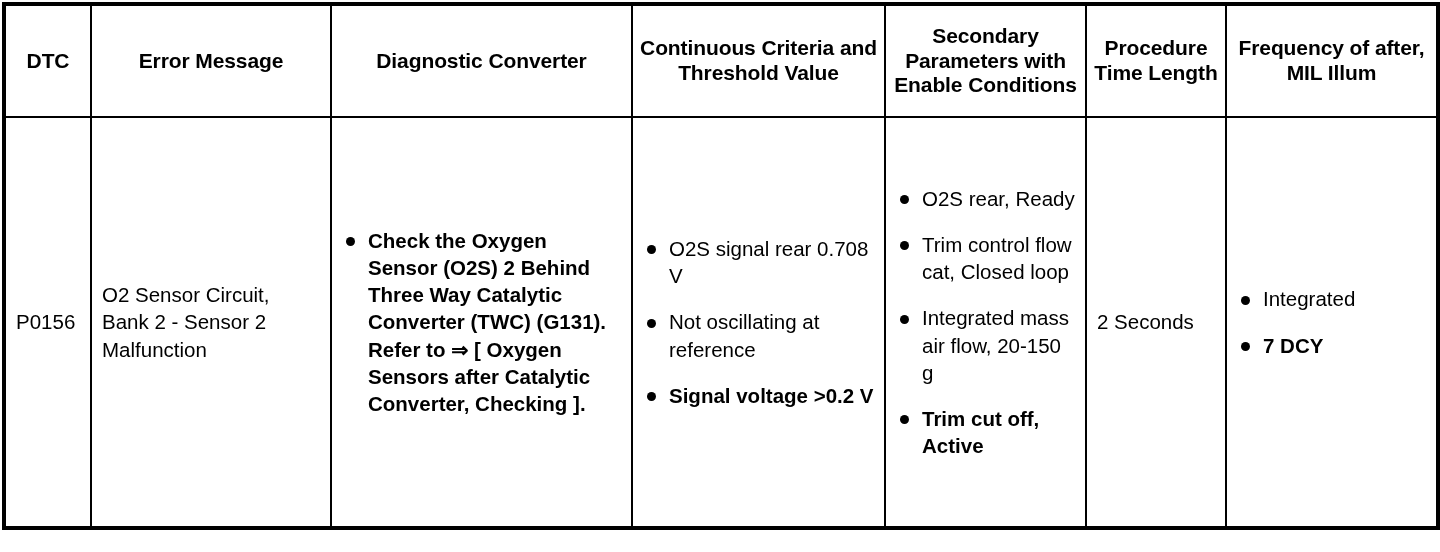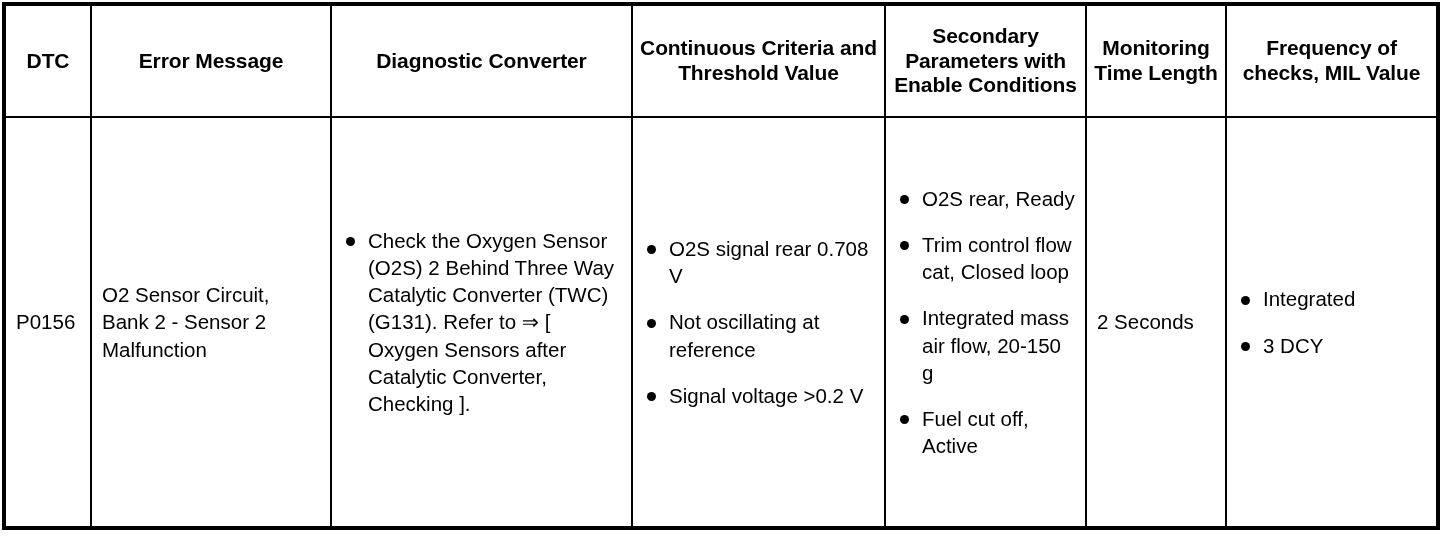--- a/index.html
+++ b/index.html
@@ -81,21 +81,21 @@
   ul.bullets {
     list-style: none;
     margin: 0;
     padding: 0;
   }
   ul.bullets > li {
     position: relative;
     padding-left: 26px;
     margin: 0 0 19px 0;
   }
-  ul.bullets > li:last-child { margin-bottom: 0; }
+  ul.bullets > li:last-child { margin-bottom: 0; font-weight: bold; }
   ul.bullets > li::before {
     content: "";
     position: absolute;
     left: 4px;
     top: 0.50em;
     width: 9px;
     height: 9px;
     border-radius: 50%;
     background: #000000;
   }
@@ -126,22 +126,22 @@
         <col class="c-mon">
         <col class="c-freq">
     </colgroup>
     <tbody>
       <tr>
         <th class="hdr">DTC</th>
         <th class="hdr">Error Message</th>
         <th class="hdr">Diagnostic Converter</th>
         <th class="hdr">Continuous Criteria and Threshold Value</th>
         <th class="hdr">Secondary Parameters with Enable Conditions</th>
-        <th class="hdr">Monitoring Time Length</th>
-        <th class="hdr">Frequency of checks, MIL Value</th>
+        <th class="hdr">Procedure Time Length</th>
+        <th class="hdr">Frequency of after, MIL Illum</th>
       </tr>
 
       <tr>
         <td class="cell center-v">
           <span class="plain-text">P0156</span>
         </td>
 
         <td class="cell center-v">
           <span class="plain-text">O2 Sensor Circuit,
 Bank 2 - Sensor 2
@@ -175,36 +175,36 @@
             <li>
               <span>O2S rear, Ready</span>
             </li>
             <li>
               <span>Trim control flow cat, Closed loop</span>
             </li>
             <li>
               <span>Integrated mass air flow, 20-150 g</span>
             </li>
             <li>
-              <span>Fuel cut off, Active</span>
+              <span>Trim cut off, Active</span>
             </li>
           </ul>
         </td>
 
         <td class="cell center-v">
           <span class="plain-text">2 Seconds</span>
         </td>
 
         <td class="cell center-v">
           <ul class="bullets">
             <li>
               <span>Integrated</span>
             </li>
             <li>
-              <span>3 DCY</span>
+              <span>7 DCY</span>
             </li>
           </ul>
         </td>
       </tr>
     </tbody>
   </table>
 
 </div>
 
 </body></html>

